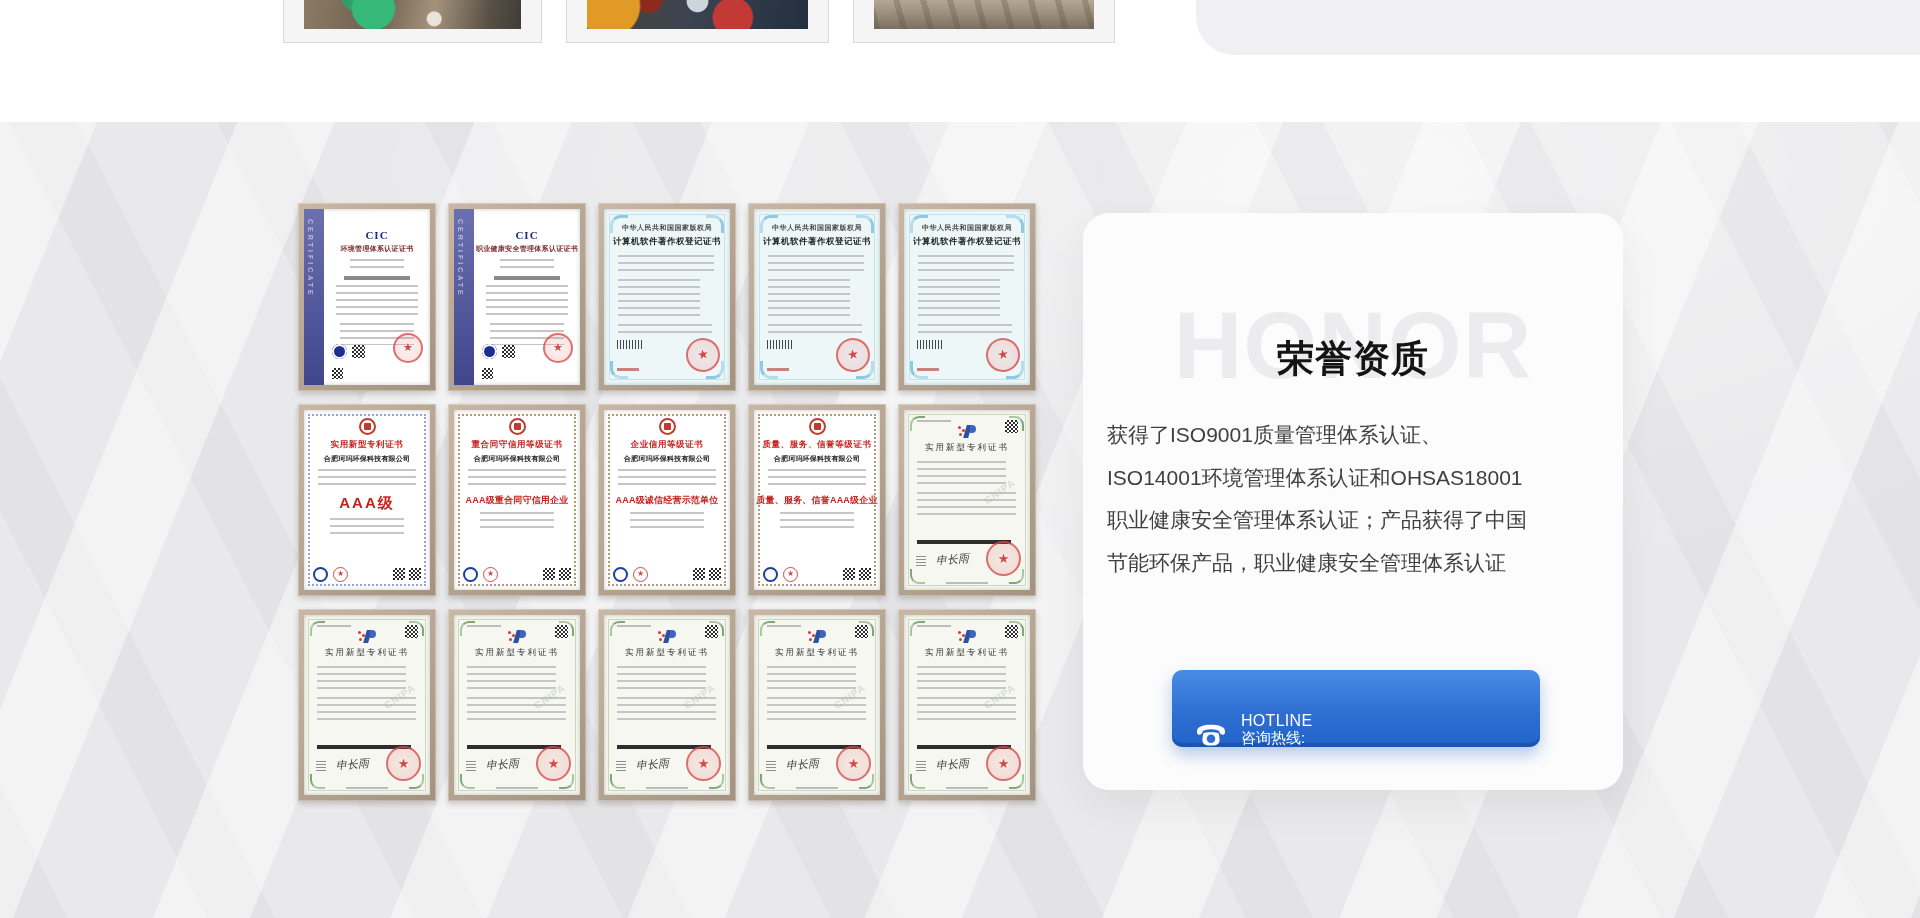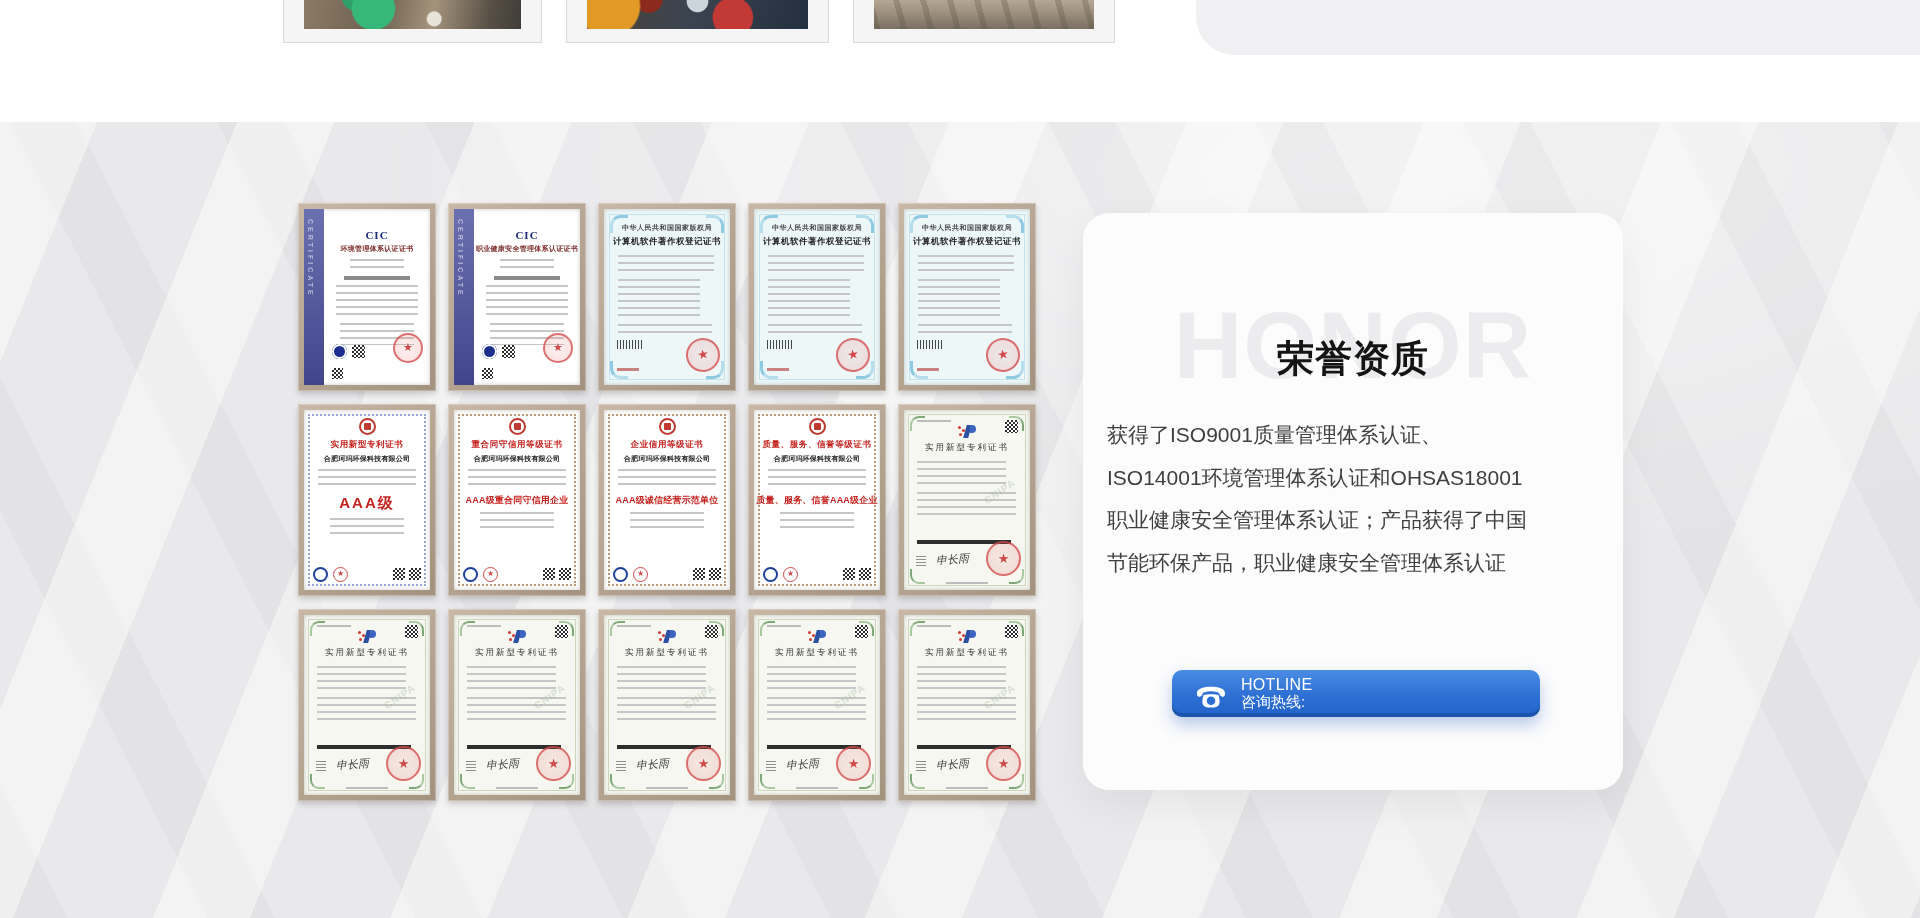--- a/index.html
+++ b/index.html
@@ -137,24 +137,24 @@
 
   
   .honor-panel{position:absolute;left:1083px;top:91px;width:540px;height:577px;background:#fcfcfd;
     border-radius:26px;box-shadow:0 14px 40px rgba(0,0,0,.06);}
   .watermark{position:absolute;top:85px;left:0;right:0;text-align:center;font-size:95px;font-weight:bold;
     color:#ececee;line-height:1;letter-spacing:1px;}
   .panel-title{position:absolute;top:121px;left:0;right:0;margin:0;text-align:center;
     font-size:37px;font-weight:bold;color:#141414;letter-spacing:1px;}
   .para{position:absolute;top:201px;left:24px;right:24px;text-align:left;
     font-size:21px;color:#3f3f3f;line-height:42.5px;}
-  .hotline{position:absolute;left:89px;top:457px;width:368px;height:47px;border-radius:10px;
+  .hotline{position:absolute;left:89px;top:457px;width:368px;height:77px;border-radius:10px;
     background:linear-gradient(180deg,#4a8ce4 0%,#2e6fd3 55%,#2263c9 100%);
     box-shadow:0 8px 16px rgba(30,90,180,.30), inset 0 -4px 0 rgba(23,73,152,.55);
-    display:flex;align-items:center;padding-left:20px;box-sizing:border-box;color:#fff;
+    display:flex;align-items:flex-end;padding-left:20px;box-sizing:border-box;color:#fff;
     text-decoration:none;cursor:pointer;}
   .ph-icon{width:38px;height:30px;margin-right:11px;flex:0 0 auto;}
   .hl-labels{display:flex;flex-direction:column;line-height:1.12;margin-right:11px;}
   .hl-en{font-size:16px;letter-spacing:.3px;}
   .hl-zh{font-size:15px;}
   .hl-number{font-size:31px;font-weight:bold;letter-spacing:.3px;white-space:nowrap;}
 </style>
 </head>
 <body>
 

